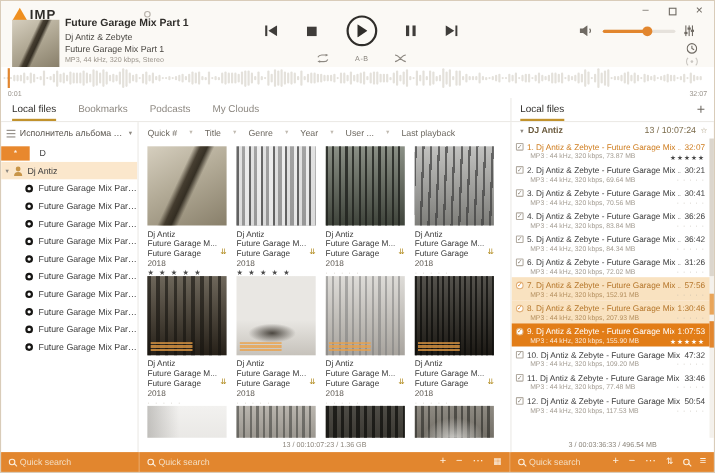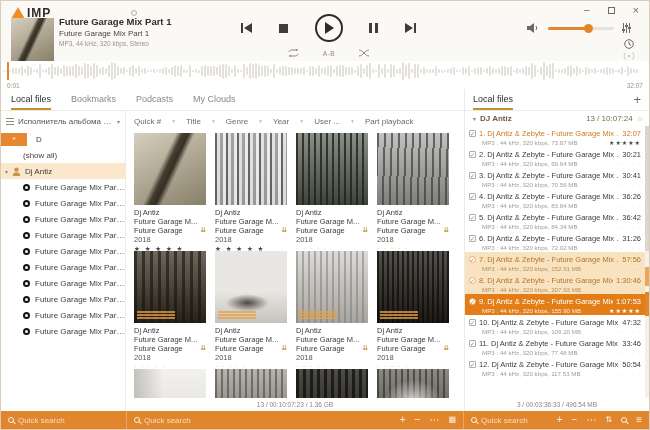--- a/index.html
+++ b/index.html
@@ -164,20 +164,21 @@
 
   <div class="header">
     <div class="logo">
       <span class="logo-a"></span>
       <span class="logo-txt">IMP</span>
     </div>
     <span class="dot-icon"></span>
     <div class="art"></div>
     <div class="np">
       <div class="t1">Future Garage Mix Part 1</div>
+      <div class="t2">Dj Antiz &amp; Zebyte</div>
       <div class="t3">Future Garage Mix Part 1</div>
       <div class="t4">MP3, 44 kHz, 320 kbps, Stereo</div>
     </div>
 
     <div class="transport">
       <span class="tbtn">
         <svg width="11" height="10" viewBox="0 0 11 10">
             <rect x="0" y="0" width="2" height="10" fill="#3f3d3a"></rect>
             <path d="M11 0 L3 5 L11 10 Z" fill="#3f3d3a"></path>
           </svg>
@@ -501,21 +502,20 @@
       <div class="side-head">
         <span class="burger"></span>
         <span class="lbl">Исполнитель альбома - ...</span>
         <span class="arr">▾</span>
       </div>
       <div class="letter-row">
         <span class="letter-badge">*</span>
         <span class="letter-cur">D</span>
       </div>
       <div class="tree">
-        <div class="trow showall">(show all)</div>
         <div class="trow artist">
           <span class="exp">▾</span>
           <svg width="9" height="9" viewBox="0 0 9 9">
               <circle cx="4.5" cy="2.6" r="2.2" fill="#c89548"></circle>
               <path d="M.8 9 a3.7 3.7 0 0 1 7.4 0 Z" fill="#c89548"></path>
             </svg>
           <span>Dj Antiz</span>
         </div>
         <div>
 
@@ -597,21 +597,21 @@
             <span class="cl">Year</span>
             <span class="fi">▼</span>
           </div>
 
           <div class="col">
             <span class="cl">User ...</span>
             <span class="fi">▼</span>
           </div>
 
           <div class="col">
-            <span class="cl">Part playback</span>
+            <span class="cl">Last playback</span>
             <span class="fi"></span>
           </div>
         </div>
       <div class="cards">
 
           <div class="card rated">
             <div class="cover"></div>
             <div class="ca">Dj Antiz</div>
             <div class="ct">Future Garage M...</div>
             <div class="cal">

